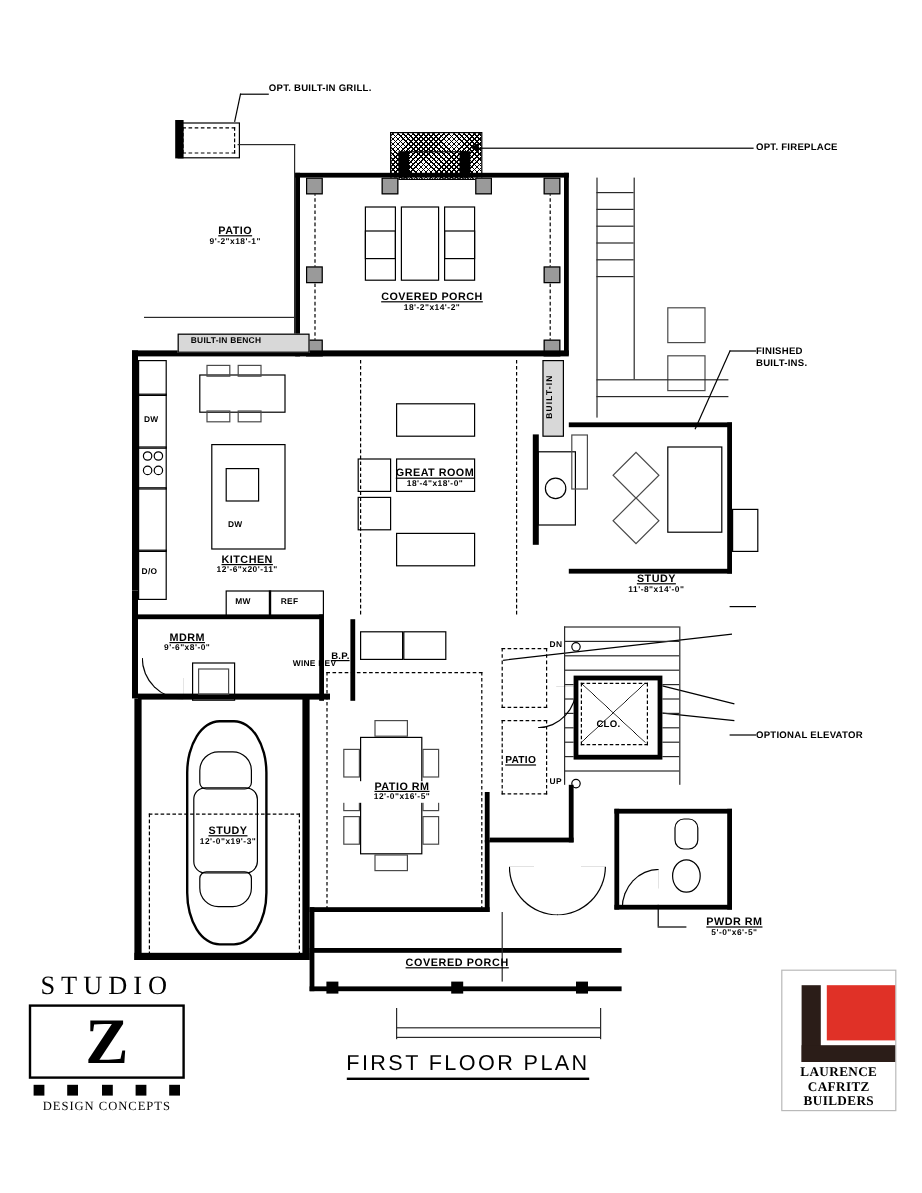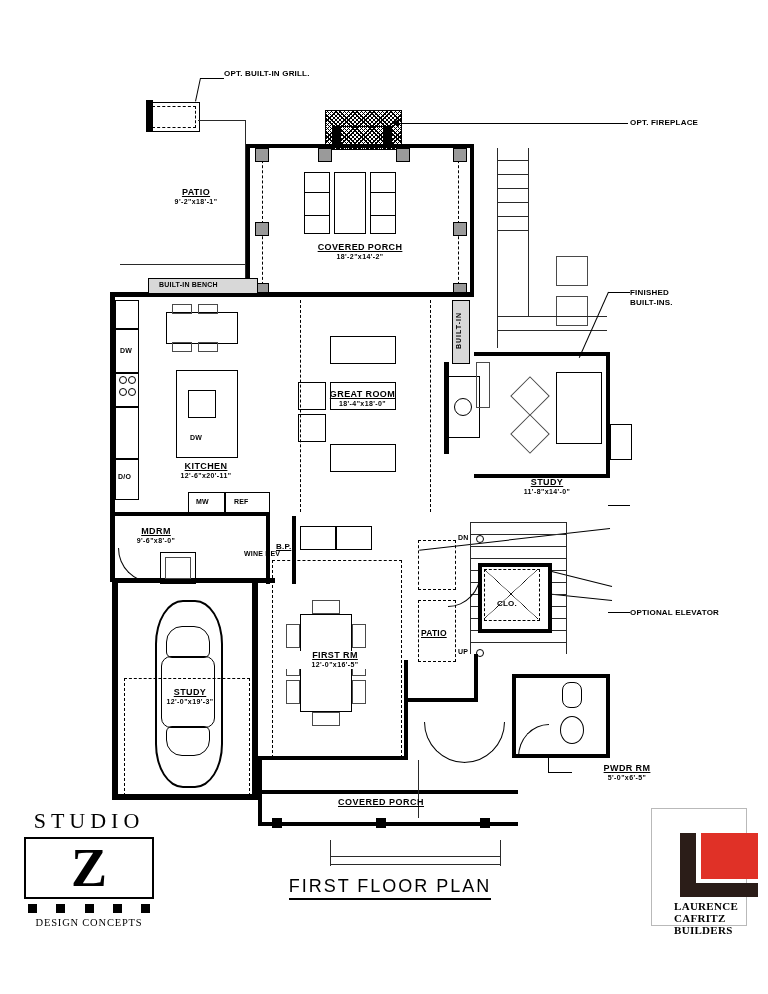--- a/index.html
+++ b/index.html
@@ -54,21 +54,21 @@
   #sz-frame{margin-top:3px;border:2px solid #000;height:58px;position:relative;}
   #sz-z{position:absolute;inset:0;display:flex;align-items:center;justify-content:center;
      font-family:"Liberation Serif",serif;font-size:54px;font-weight:bold;line-height:1;}
   #sz-dots{display:flex;justify-content:space-between;margin-top:5px;padding:0 4px;}
   #sz-dots i{width:9px;height:9px;background:#000;display:block;}
   #sz-sub{margin-top:4px;text-align:center;font-family:"Liberation Serif",serif;
      font-size:10.5px;letter-spacing:.8px;}
 
   
   #lcb{position:absolute;left:651px;top:808px;width:96px;height:118px;
-       border:1px solid #b9b9b9;background:#fff;box-sizing:border-box;padding:22px;}
+       border:1px solid #b9b9b9;background:#fff;box-sizing:border-box;padding:10px;}
   #lcb-mark{position:relative;height:68px;}
   #lcb-l{position:absolute;left:6px;top:2px;width:16px;height:64px;background:#2b1d18;}
   #lcb-lfoot{position:absolute;left:6px;top:52px;width:78px;height:14px;background:#2b1d18;}
   #lcb-red{position:absolute;left:27px;top:2px;width:57px;height:46px;}
   #lcb-txt{text-align:center;font-family:"Liberation Serif",serif;font-weight:bold;
      font-size:11px;line-height:1.08;letter-spacing:.3px;margin-top:2px;}
 </style>
 </head>
 <body>
 
@@ -296,33 +296,33 @@
   <div class="boxthin" style="left:286px;top:624px;width:12px;height:22px;"></div>
   <div class="boxthin" style="left:286px;top:652px;width:12px;height:22px;"></div>
   <div class="boxthin" style="left:286px;top:680px;width:12px;height:22px;"></div>
   <div class="boxthin" style="left:352px;top:624px;width:12px;height:22px;"></div>
   <div class="boxthin" style="left:352px;top:652px;width:12px;height:22px;"></div>
   <div class="boxthin" style="left:352px;top:680px;width:12px;height:22px;"></div>
   <div class="boxthin" style="left:312px;top:600px;width:26px;height:12px;"></div>
   <div class="boxthin" style="left:312px;top:712px;width:26px;height:12px;"></div>
 
   <div class="rlabel" style="left:282px;top:651px;width:106px;background:#fff;">
-    <span class="rname">FIRST RM</span>
+    <span class="rname">PATIO RM</span>
     <span class="rdim">12'-0"x16'-5"</span>
   </div>
 
   <div class="wall" style="left:512px;top:674px;width:98px;height:4px;"></div>
   <div class="wall" style="left:606px;top:674px;width:4px;height:84px;"></div>
   <div class="wall" style="left:512px;top:754px;width:98px;height:4px;"></div>
   <div class="wall" style="left:512px;top:674px;width:4px;height:84px;"></div>
   <div class="abs" style="left:562px;top:682px;width:18px;height:24px;border:1.5px solid #000;border-radius:8px;"></div>
   <div class="abs" style="left:560px;top:716px;width:22px;height:26px;border:1.5px solid #000;border-radius:50%;"></div>
   <div class="abs" style="left:518px;top:724px;width:30px;height:32px;border-left:1px solid #000;border-top:1px solid #000;border-radius:100% 0 0 0;"></div>
 
-  <div class="rlabel" style="left:579px;top:764px;width:96px;">
+  <div class="rlabel" style="left:564px;top:764px;width:96px;">
     <span class="rname">PWDR RM</span>
     <span class="rdim">5'-0"x6'-5"</span>
   </div>
   <div class="lead" style="left:548px;top:772px;width:24px;"></div>
   <div class="leadv" style="left:548px;top:754px;height:18px;"></div>
 
   <div class="wall" style="left:258px;top:756px;width:4px;height:70px;"></div>
   <div class="wall" style="left:258px;top:756px;width:150px;height:4px;"></div>
   <div class="wall" style="left:404px;top:700px;width:4px;height:60px;"></div>
   <div class="wall" style="left:258px;top:790px;width:260px;height:4px;"></div>

